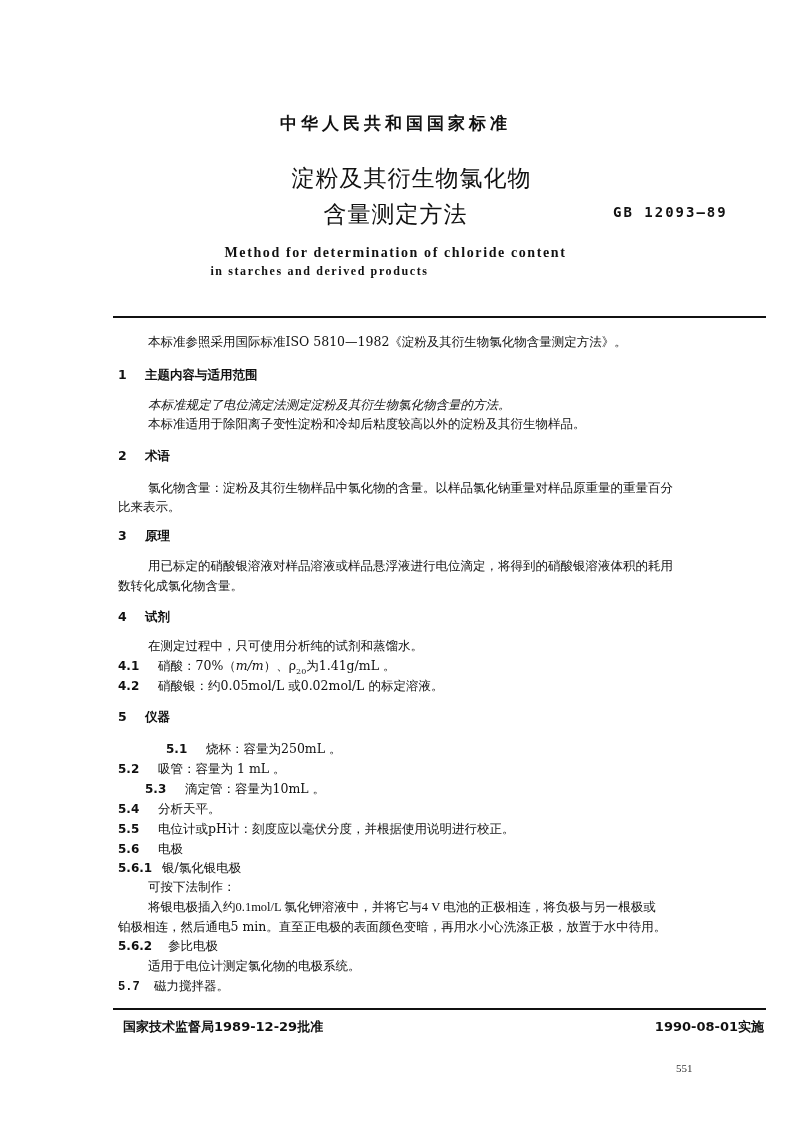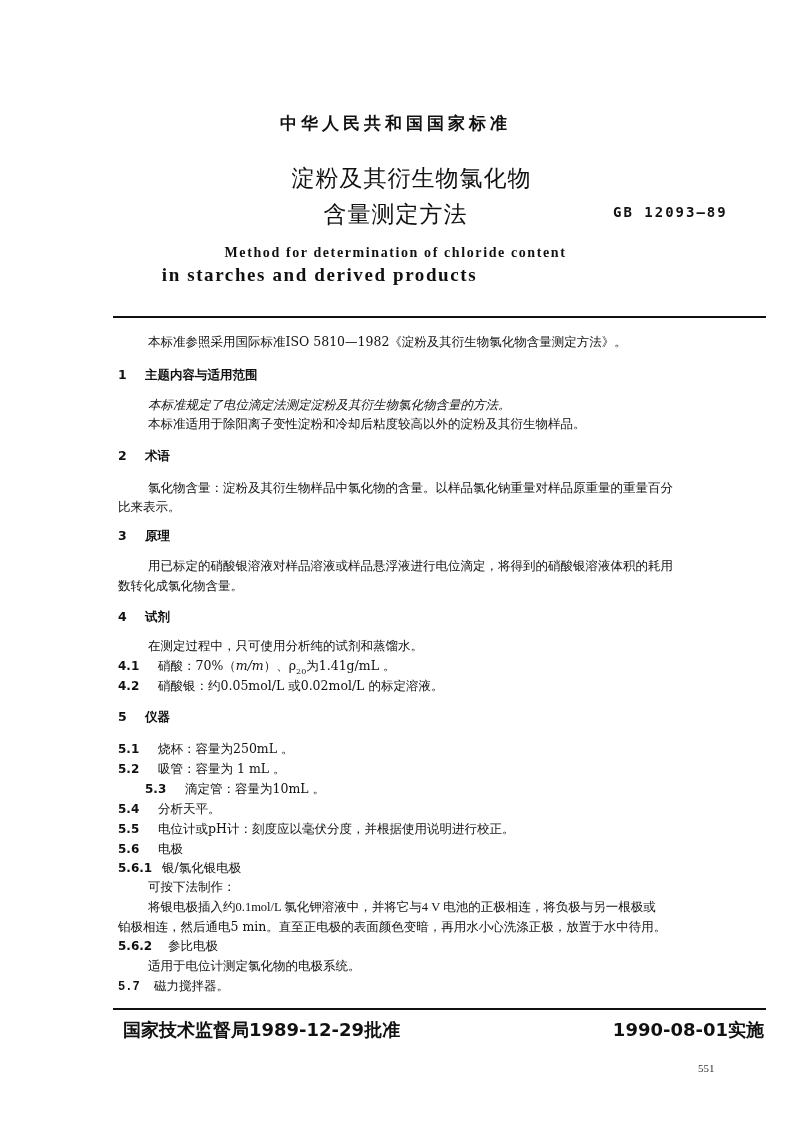--- a/index.html
+++ b/index.html
@@ -6,26 +6,26 @@
   body {
     width: 791px; height: 1122px; background: #ffffff; position: relative; overflow: hidden;
     font-family: "DejaVu Serif", "Liberation Serif", serif; color: #111;
   }
   .abs { position: absolute; white-space: nowrap; }
   .national { left: 0; width: 791px; top: 112px; text-align: center; font-family: "DejaVu Sans", sans-serif; font-size: 17px; letter-spacing: 4px; font-weight: bold; }
   .title1 { left: 0; width: 791px; top: 163px; text-align: center; font-family: Liberation Serif, serif; font-size: 23px; letter-spacing: 1px; padding-left: 16px; }
   .title2 { left: 0; width: 791px; top: 199px; text-align: center; font-family: "DejaVu Sans", sans-serif; font-size: 23px; letter-spacing: 1px; }
   .stdno { left: 613px; top: 204px; font-family: "DejaVu Sans Mono", monospace; font-weight: bold; font-size: 14px; letter-spacing: 2px; }
   .en1 { left: 0; width: 791px; top: 245px; text-align: center; font-family: "Liberation Serif", serif; font-weight: bold; font-size: 14px; letter-spacing: 1.6px; }
-  .en2 { left: 0; width: 639px; top: 264px; text-align: center; font-family: "Liberation Serif", serif; font-weight: bold; font-size: 19px; letter-spacing: 1.6px; }
+  .en2 { left: 0; width: 639px; top: 264px; text-align: center; font-family: "Liberation Serif", serif; font-weight: bold; font-size: 12px; letter-spacing: 1.6px; }
   .rule { position: absolute; left: 113px; width: 653px; height: 2px; background: #111; }
   .body { font-size: 12.5px; }
   .heading { font-family: "DejaVu Sans", sans-serif; font-weight: bold; font-size: 12.5px; }
   .num { display: inline-block; font-family: "DejaVu Sans", sans-serif; font-weight: bold; font-size: 12px; }
-  .footer-left, .footer-right { font-family: "DejaVu Sans", sans-serif; font-weight: bold; font-size: 18px; padding-left: 7px; }
+  .footer-left, .footer-right { font-family: "DejaVu Sans", sans-serif; font-weight: bold; font-size: 13px; padding-left: 7px; }
   .pageno { font-family: "Liberation Serif", serif; font-size: 11px; color: #333; }
 </style>
 </head>
 <body>
 
 <div class="abs national">中华人民共和国国家标准</div>
 <div class="abs title1">淀粉及其衍生物氯化物</div>
 <div class="abs title2">含量测定方法</div>
 <div class="abs stdno">GB 12093—89</div>
 <div class="abs en1">Method for determination of chloride content</div>
@@ -66,21 +66,21 @@
 </div>
 <div class="abs body" style="left:118px; top:678px;">
   <span class="num" style="width:40px;">4.2</span><span>硝酸银：约0.05mol/L 或0.02mol/L 的标定溶液。</span>
 </div>
 
 <div class="abs heading" style="left:118px; top:709px;">
   <span>5</span>
   <span style="margin-left:14px;">仪器</span>
 </div>
 <div class="abs body" style="left:118px; top:741px;">
-  <span class="num" style="width:40px;">5.1</span><span>烧杯：容量为250mL 。</span>
+  <span class="num" style="width:40px;margin-left:48px;">5.1</span><span>烧杯：容量为250mL 。</span>
 </div>
 <div class="abs body" style="left:118px; top:761px;">
   <span class="num" style="width:40px;">5.2</span><span>吸管：容量为 1 mL 。</span>
 </div>
 <div class="abs body" style="left:118px; top:781px;">
   <span class="num" style="width:40px;margin-left:27px;">5.3</span><span>滴定管：容量为10mL 。</span>
 </div>
 <div class="abs body" style="left:118px; top:801px;">
   <span class="num" style="width:40px;">5.4</span><span>分析天平。</span>
 </div>
@@ -101,13 +101,13 @@
 </div>
 <div class="abs body" style="left:148px; top:958px;">适用于电位计测定氯化物的电极系统。</div>
 <div class="abs body" style="left:118px; top:978px;">
   <span class="num" style="width:36px;font-family:Liberation Mono, monospace;">5.7</span><span>磁力搅拌器。</span>
 </div>
 
 <div class="rule" style="top:1008px;"></div>
 
 <div class="abs footer-left" style="left:116px; top:1018px;">国家技术监督局1989-12-29批准</div>
 <div class="abs footer-right" style="right:27px; top:1018px;">1990-08-01实施</div>
-<div class="abs pageno" style="left:698px; top:1062px;">551</div>
+<div class="abs pageno" style="left:676px; top:1062px;">551</div>
 
 </body></html>

